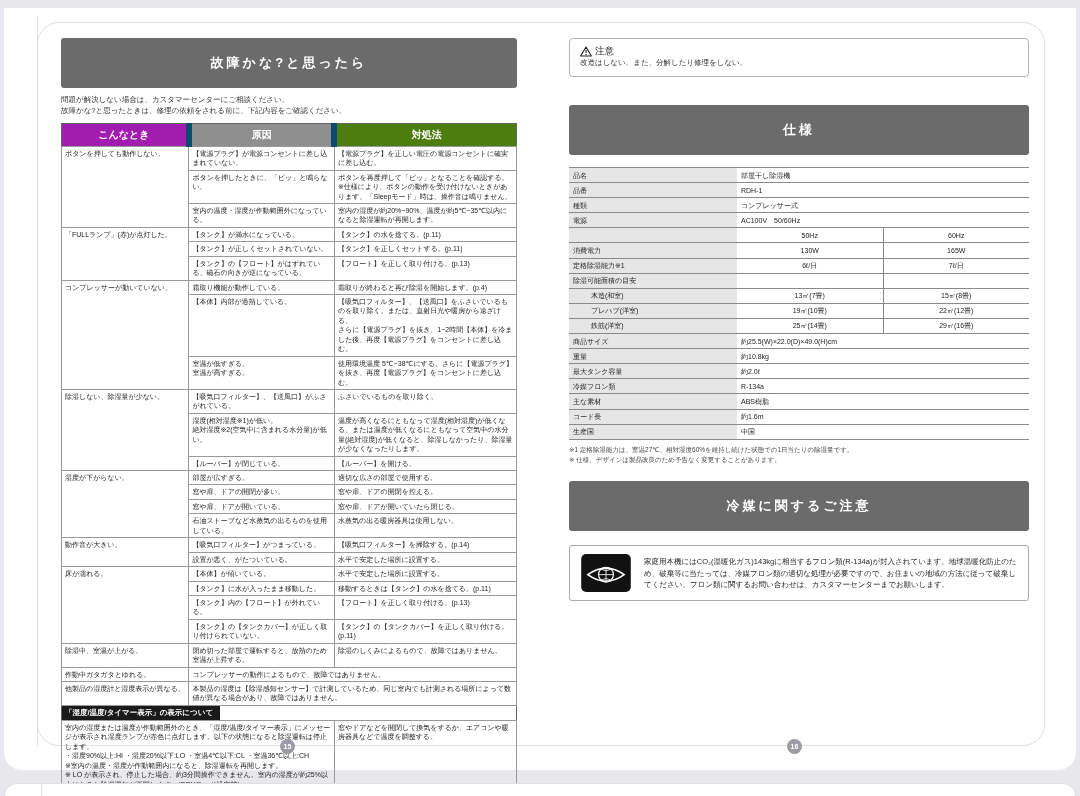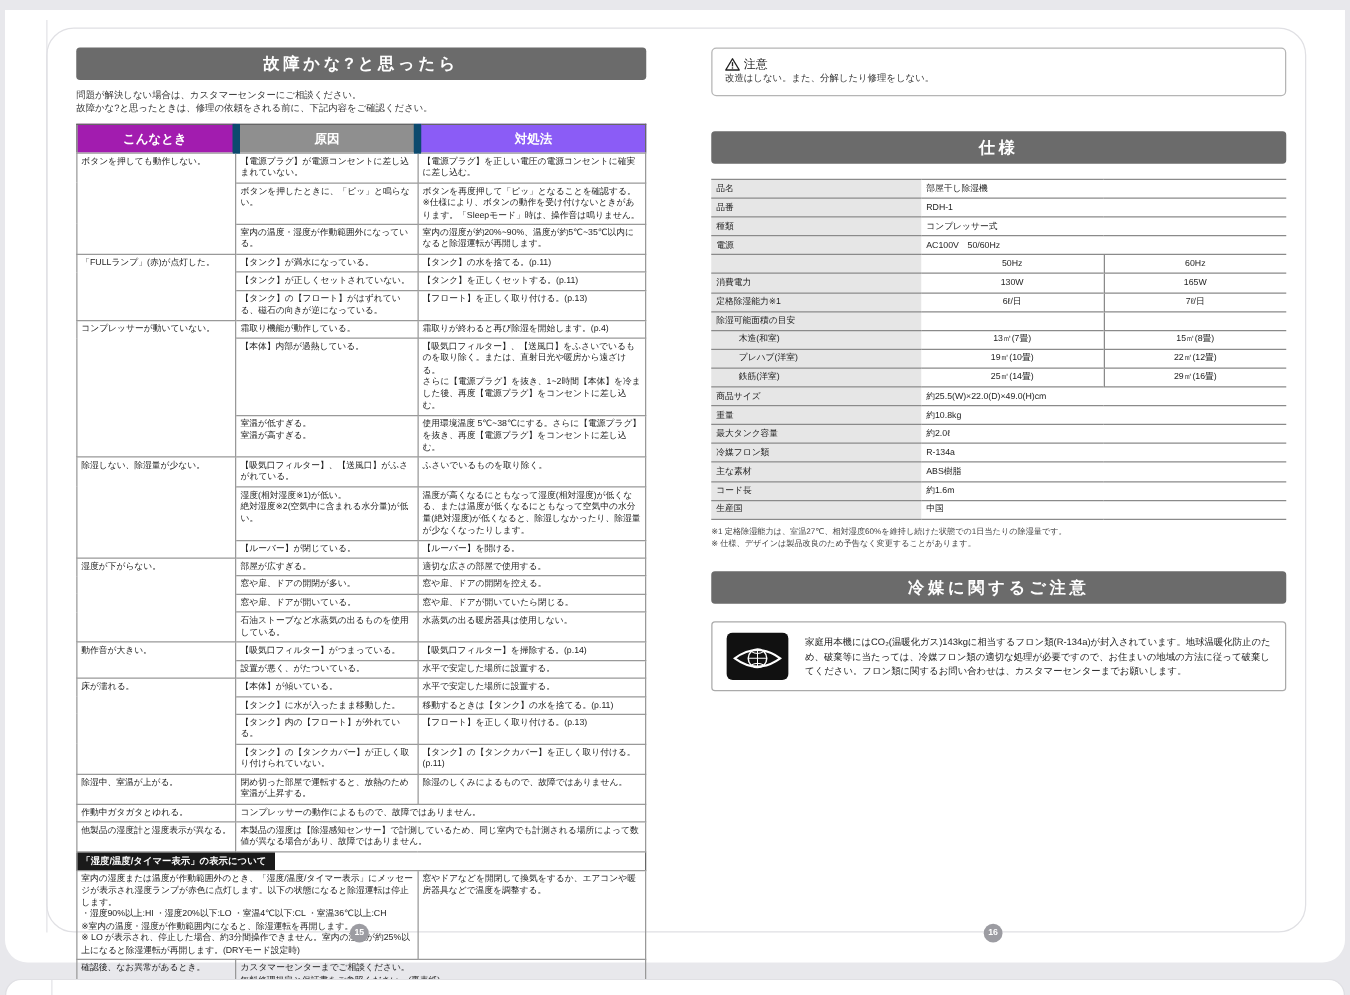--- a/index.html
+++ b/index.html
@@ -26,34 +26,34 @@
     background:#fff; border:1px solid #e0e0e4; border-bottom:none;
     border-radius:14px 14px 0 0;
   }
   .next-spread .vline { position:absolute; left:36px; top:0; bottom:0; width:1px; background:#e4e4e8; }
 
   .page-left  { position:absolute; left:57px;  top:30px; width:456px; }
   .page-right { position:absolute; left:565px; top:30px; width:460px; }
 
   .title-band {
     background:#6b6b6b; color:#fff; text-align:center; font-weight:bold;
-    font-size:13px; letter-spacing:3px; padding:4px 0; border-radius:3px;
+    font-size:13px; letter-spacing:3px; padding:16px 0; border-radius:3px;
   }
   .intro { font-size:7.5px; line-height:1.45; margin-top:7px; color:#333; }
 
   
   table.trouble { width:100%; border-collapse:collapse; margin-top:6px; font-size:7px; }
   table.trouble th {
     color:#fff; font-size:10px; font-weight:bold; text-align:center;
     padding:4px 0; border-left:6px solid #0c4a6e;
   }
   table.trouble th:first-child { border-left:none; }
   th.h1 { background:#a21caf; width:28%; }
   th.h2 { background:#8f8f8f; width:32%; }
-  th.h3 { background:#8b5cf6; width:40%; }
+  th.h3 { background:#4d7c0f; width:40%; }
   table.trouble td {
     border:1px solid #999; padding:2px 3px; vertical-align:top;
     line-height:1.35; white-space:pre-line;
   }
   table.trouble { border:1px solid #666; }
   td.band-cell { padding:0 !important; border-left:1px solid #666 !important; border-right:1px solid #666 !important; }
   .band-label {
     display:inline-block; background:#1a1a1a; color:#fff; font-weight:bold;
     font-size:7.5px; padding:2px 7px 2px 3px;
   }

